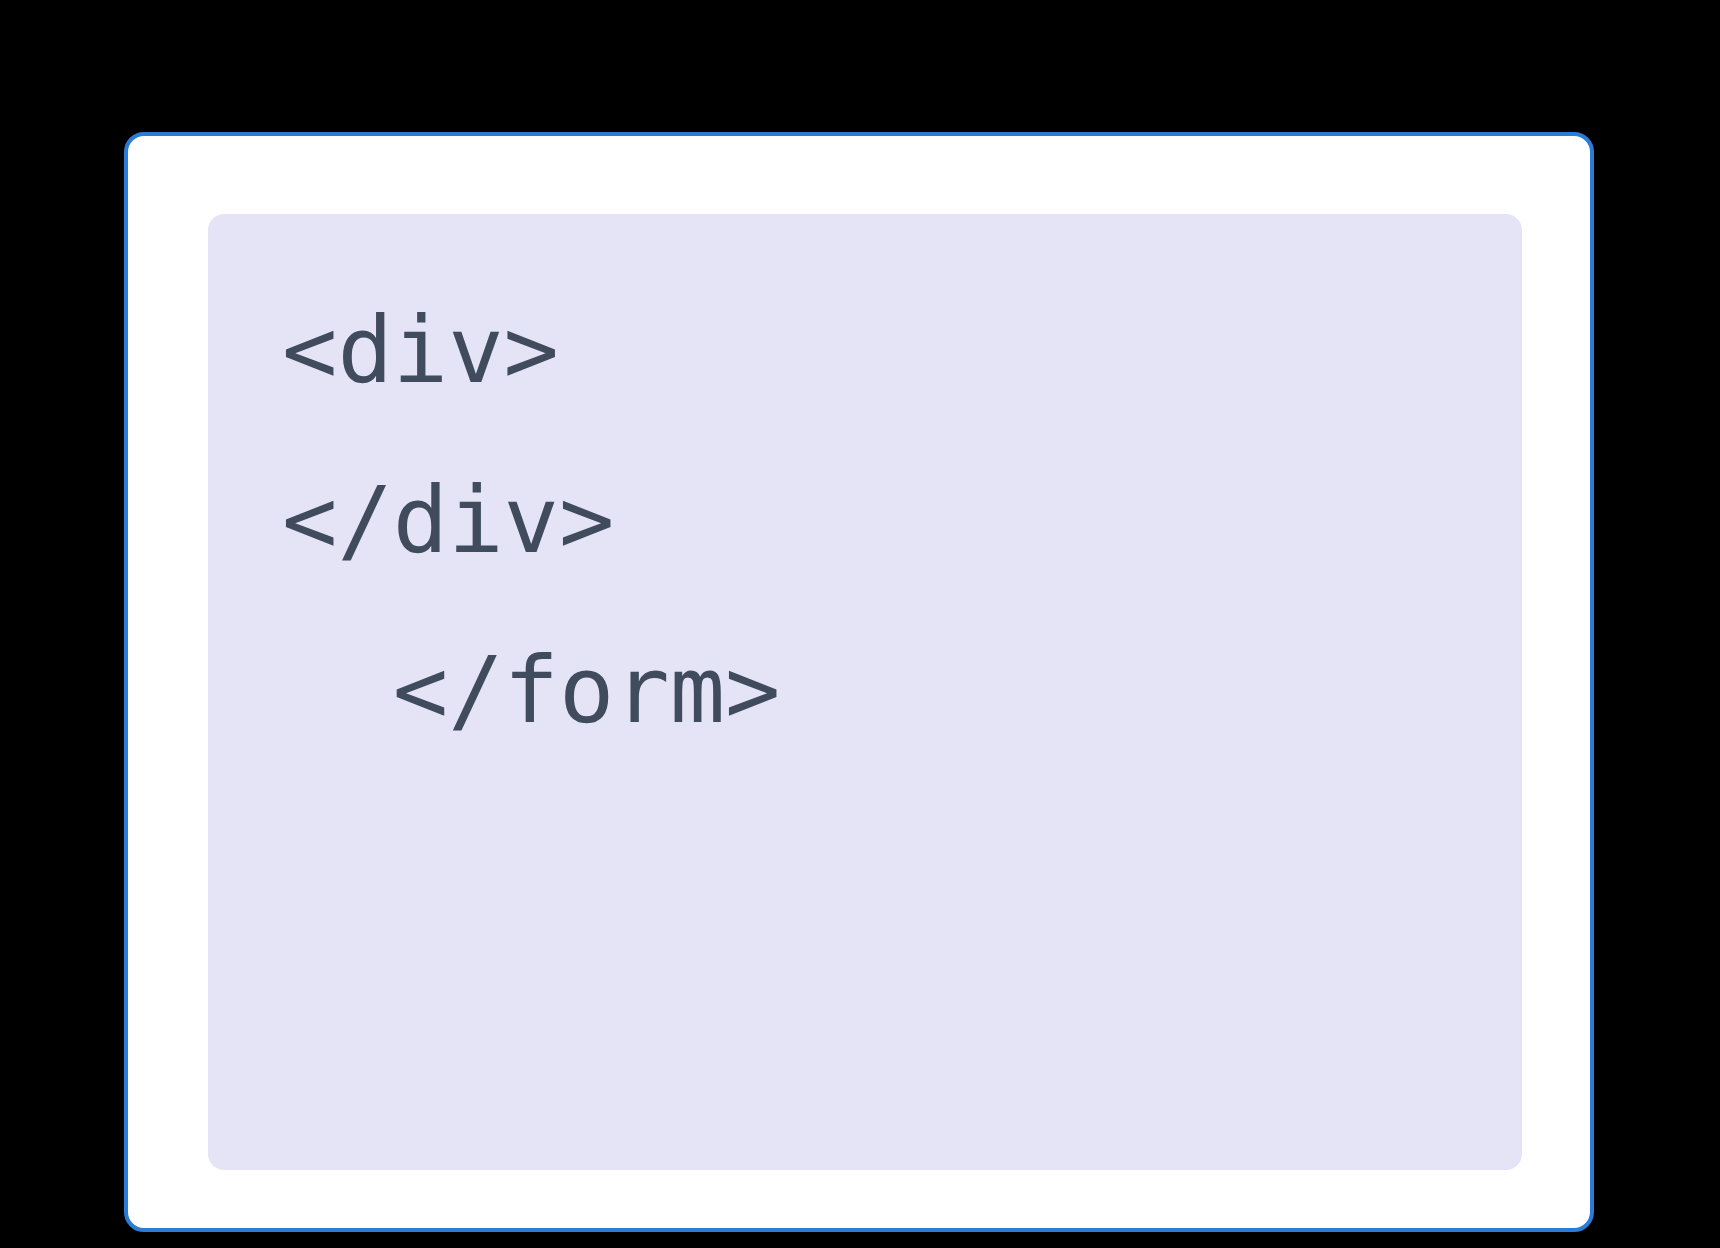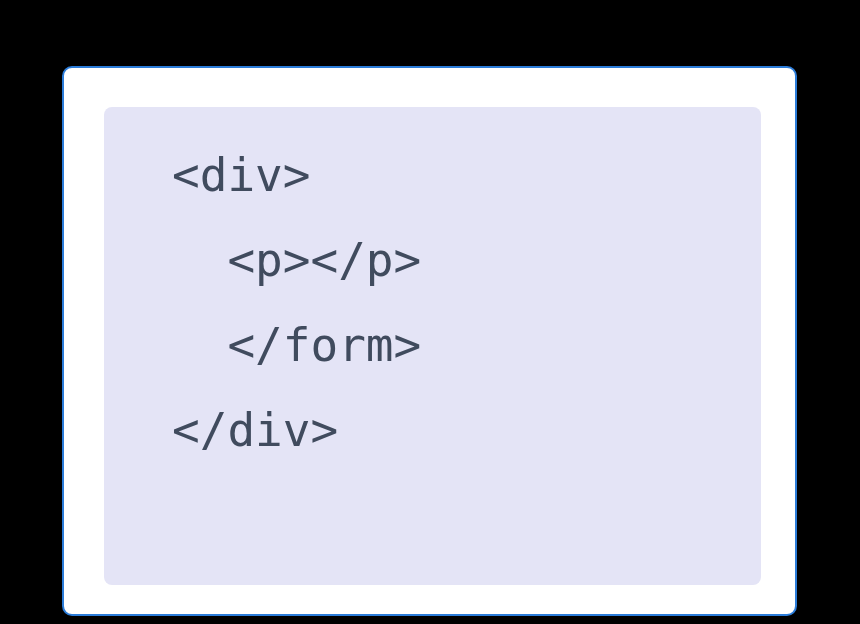--- a/index.html
+++ b/index.html
@@ -35,39 +35,38 @@
     border-radius: 10px;
   }
   .code-block {
     position: absolute;
     left: 40px;
     top: 39px;
     width: 657px;
     height: 478px;
     background: var(--code-bg, #e4e4f6);
     border-radius: 8px;
-    padding: 26px 0 0 68px;
+    padding: 26px 0 0 37px;
     overflow: hidden;
   }
   .code-line {
     margin: 0;
     padding: 0;
     font-family: "DejaVu Sans Mono", "Liberation Mono", monospace;
     font-size: 46px;
     line-height: 85px;
     color: var(--code-text, #404b5e);
     white-space: pre;
     font-weight: 400;
   }
 </style>
 </head>
 <body>
 
 <div class="canvas">
   <div class="card">
     <div class="code-block">
       <pre class="code-line">&lt;div&gt;</pre>
-      <pre class="code-line">  &lt;p&gt;&lt;/p&gt;</pre>
+      <pre class="code-line">&lt;/div&gt;</pre>
       <pre class="code-line">  &lt;/form&gt;</pre>
-      <pre class="code-line">&lt;/div&gt;</pre>
     </div>
   </div>
 </div>
 
 </body></html>

